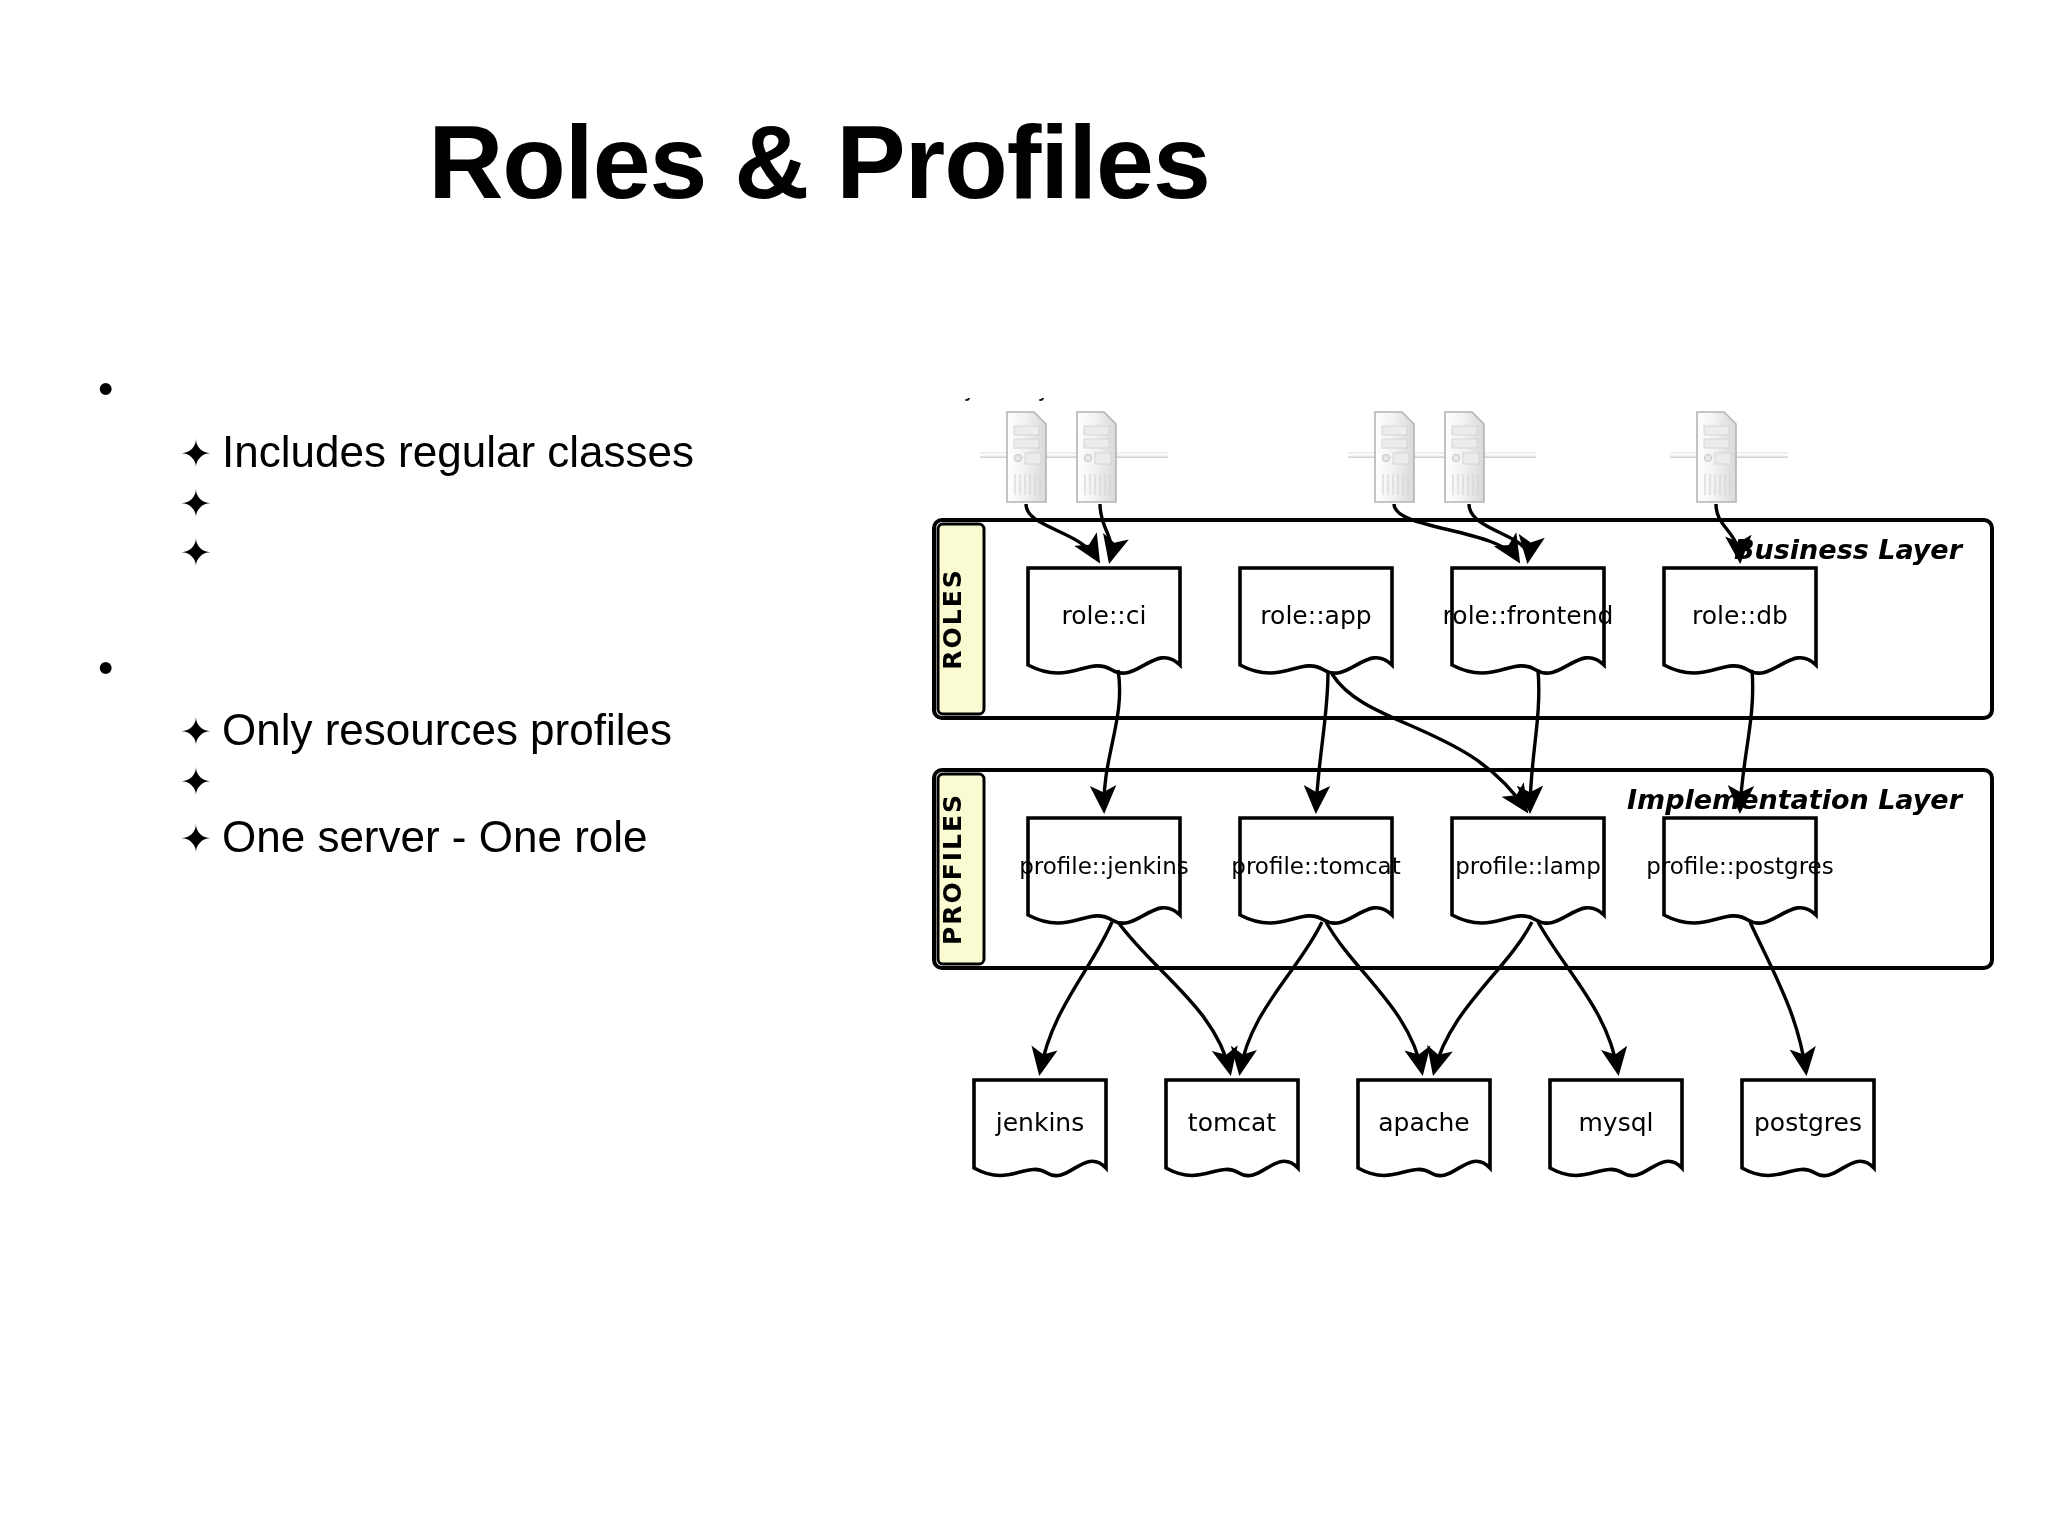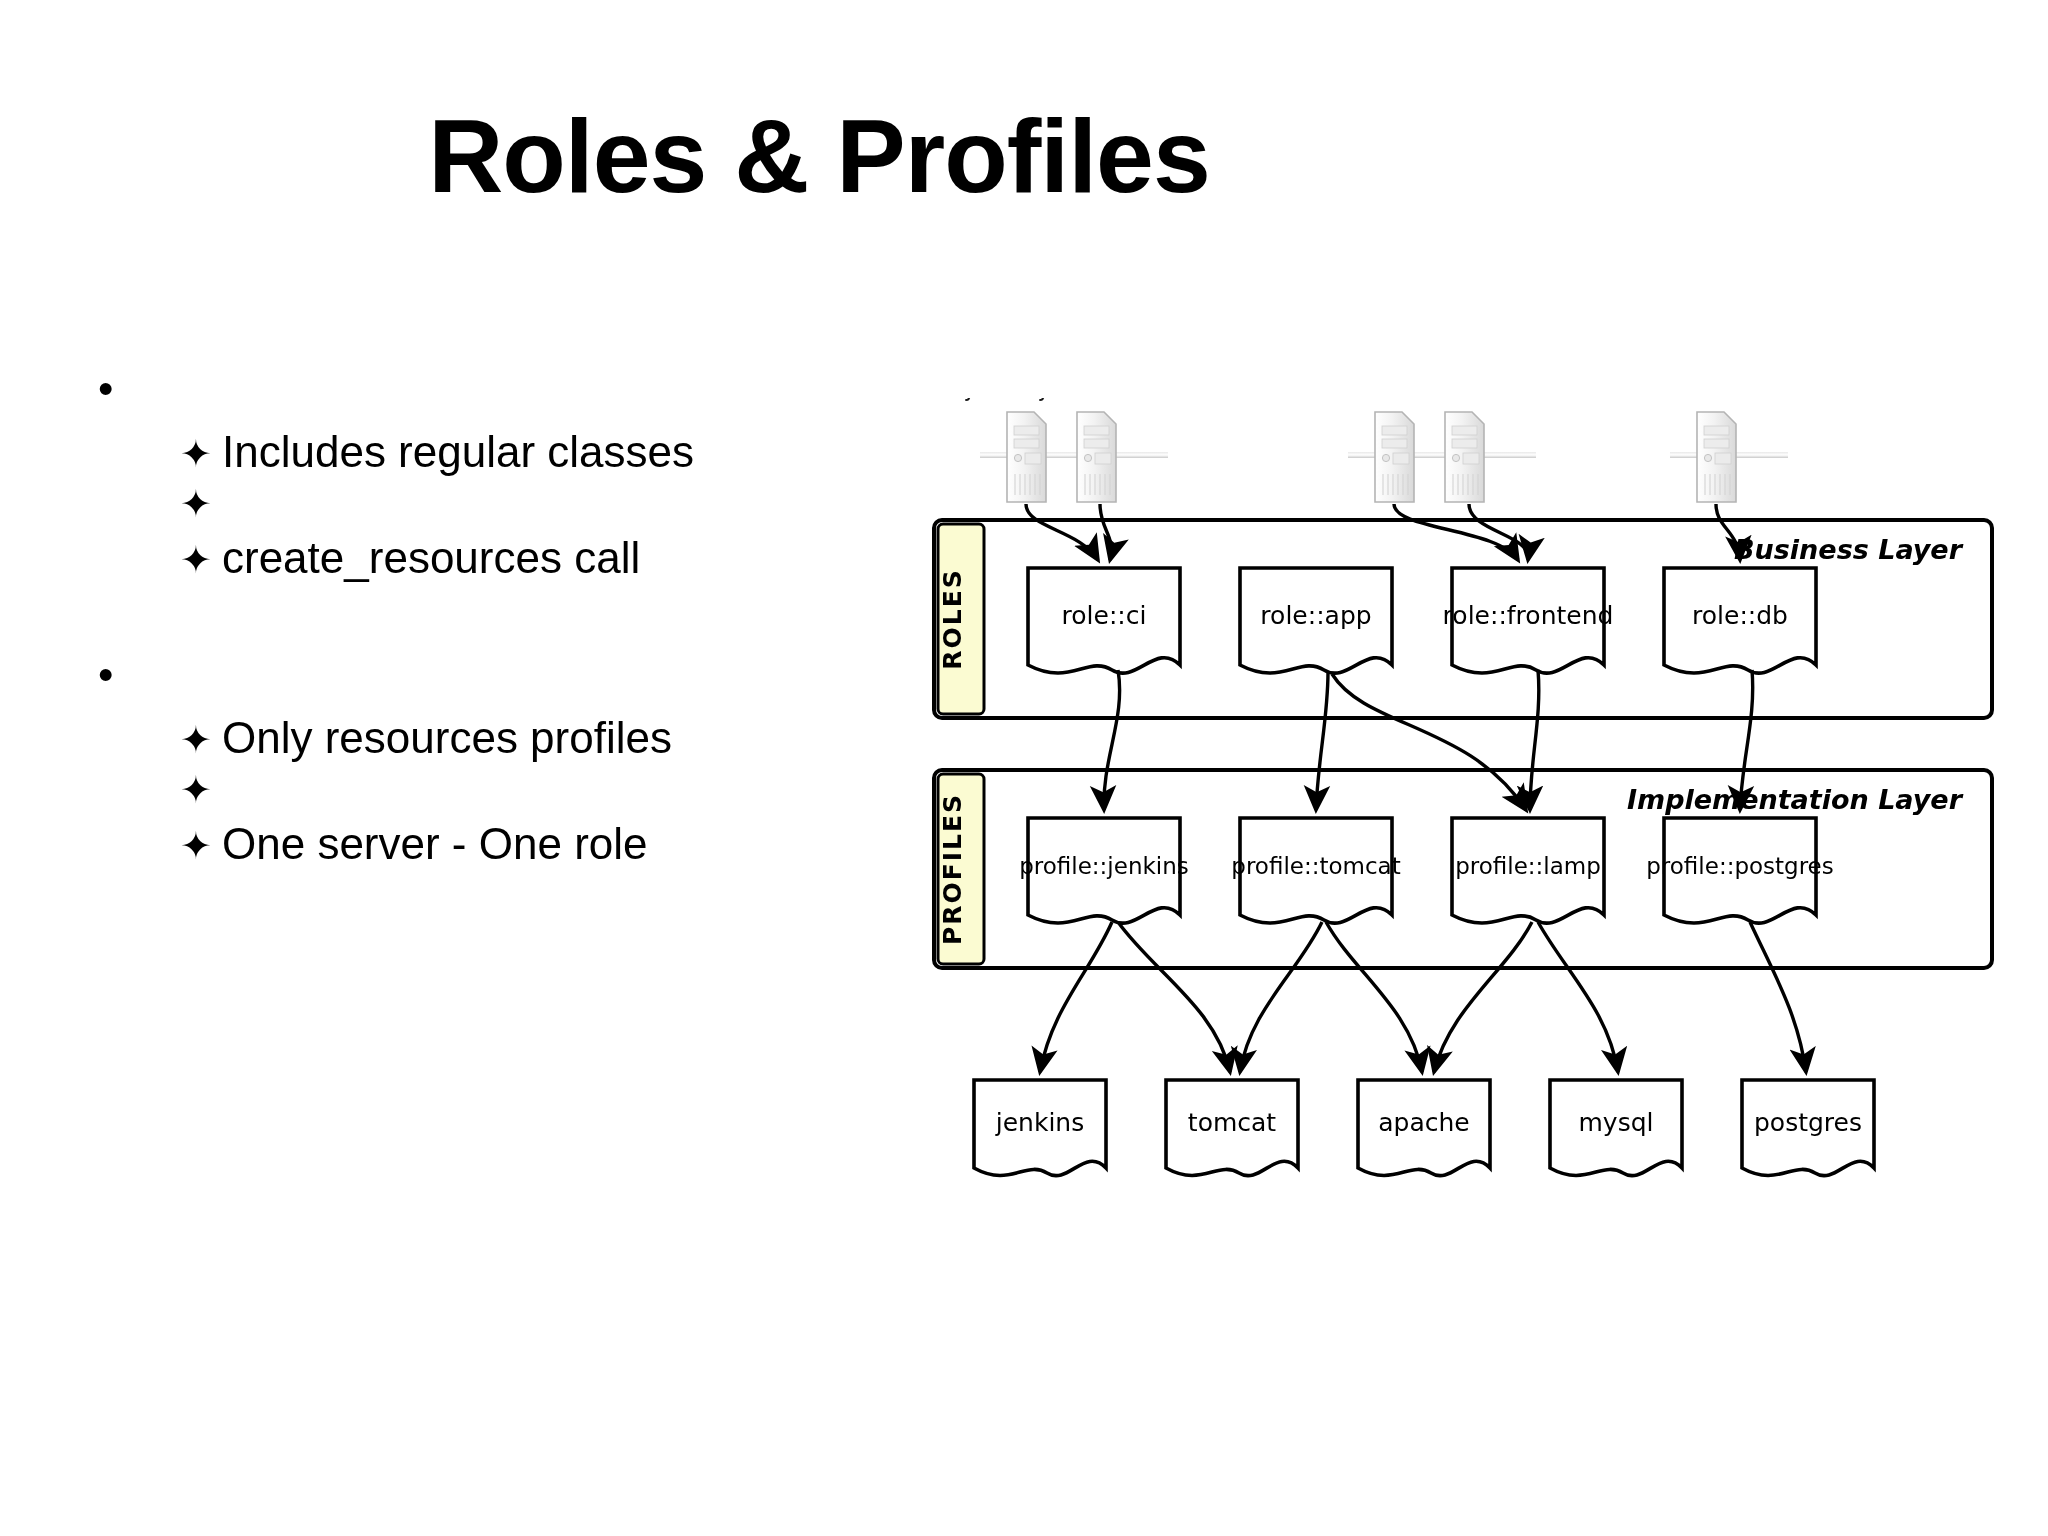--- a/index.html
+++ b/index.html
@@ -12,21 +12,21 @@
     height: 1536px;
     overflow: hidden;
     font-family: "Liberation Sans", sans-serif;
     color: #000000;
     position: relative;
   }
 
   
   #slide-title {
     position: absolute;
-    top: 102px;
+    top: 108px;
     left: 0;
     width: 1638px;
     text-align: center;
     font-size: 104px;
     font-weight: bold;
     letter-spacing: -1px;
     line-height: 1.05;
     white-space: nowrap;
   }
 
@@ -134,21 +134,20 @@
     <ul class="sub-list">
       <li class="sub-item">
         <span class="star">✦</span>
         <span class="txt">Includes regular classes</span>
       </li>
       <li class="sub-item">
         <span class="star">✦</span>
       </li>
       <li class="sub-item">
         <span class="star">✦</span>
-        <span class="txt">create_resources call</span>
       </li>
     </ul>
   </div>
 
   <div class="group-gap"></div>
 
   <div class="bullet-group">
     <div class="top-bullet">
       <span class="dot">•</span>
     </div>

